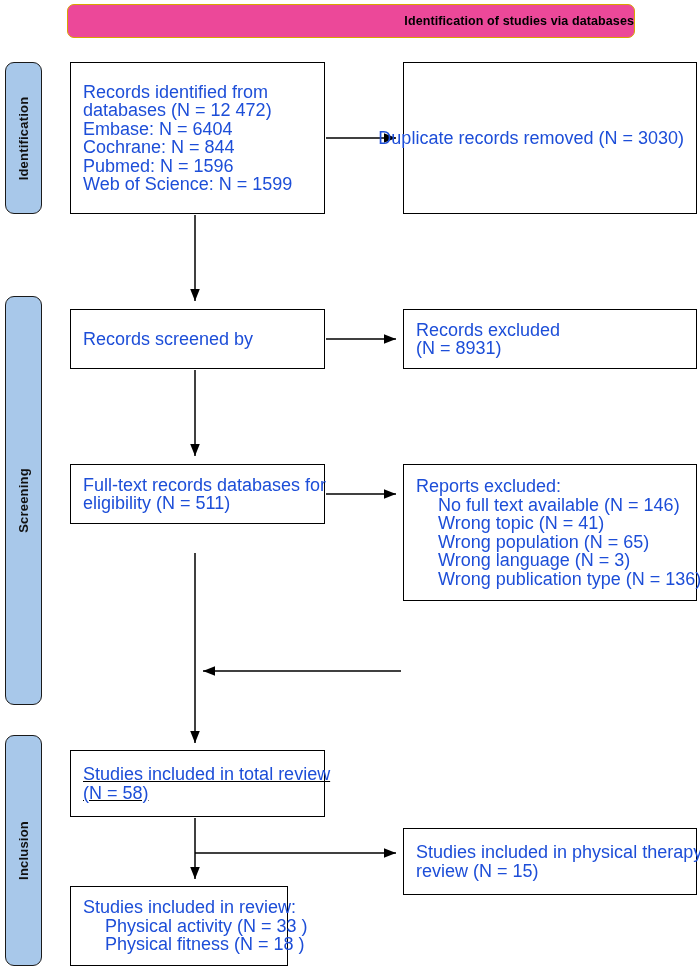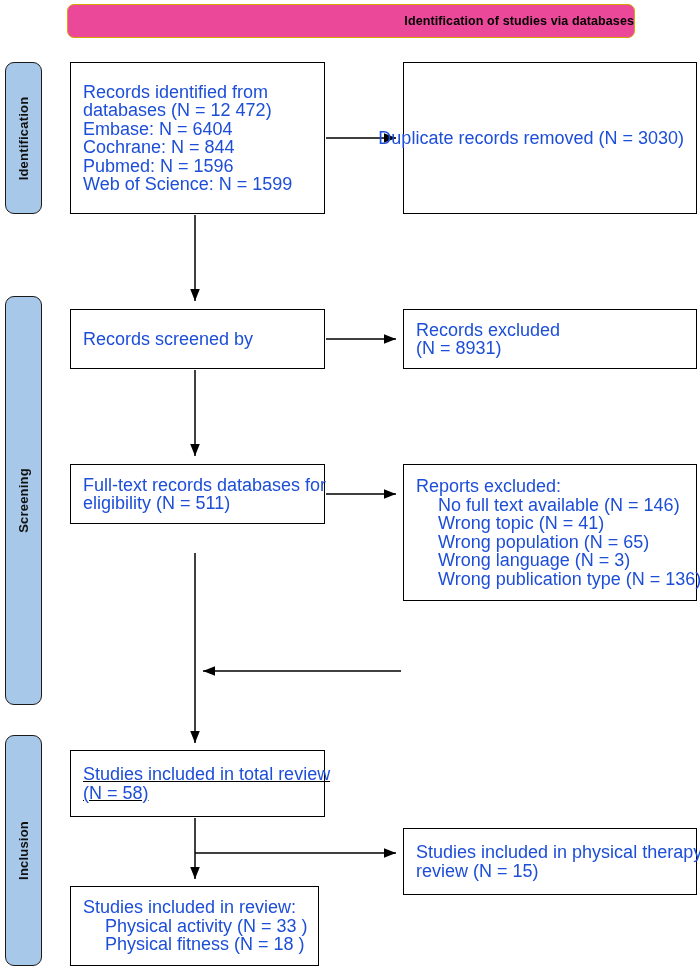--- a/index.html
+++ b/index.html
@@ -83,21 +83,21 @@
     line-height: 18.5px;
     white-space: pre;
   }
   .box .line.indent { padding-left: 22px; }
 
   
   #box-records-identified { left: 70px; top: 62px;  width: 255px; height: 152px; }
   #box-records-screened   { left: 70px; top: 309px; width: 255px; height: 60px;  }
   #box-fulltext-assessed  { left: 70px; top: 464px; width: 255px; height: 60px;  }
   #box-studies-total      { left: 70px; top: 750px; width: 255px; height: 67px; text-decoration: underline;  }
-  #box-studies-review     { left: 70px; top: 886px; width: 249px; height: 80px;  }
+  #box-studies-review     { left: 70px; top: 886px; width: 218px; height: 80px;  }
 
   
   #box-duplicates-removed { left: 403px; top: 62px;  width: 294px; height: 152px; align-items: flex-end; }
   #box-records-excluded   { left: 403px; top: 309px; width: 294px; height: 60px;  }
   #box-reports-excluded   { left: 403px; top: 464px; width: 294px; height: 137px; }
   #box-additional-reports { left: 403px; top: 637px; width: 294px; height: 73px;  }
   #box-studies-pt         { left: 403px; top: 820px; width: 294px; height: 67px; margin-top: 8px;  }
 
   
   #connectors {

